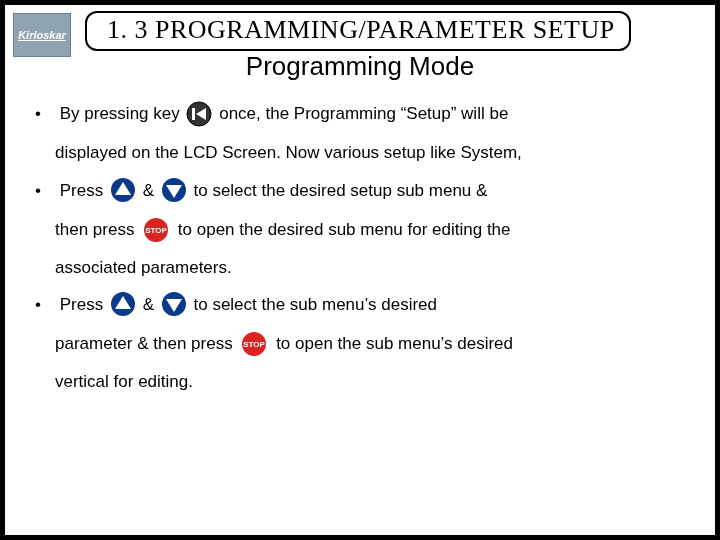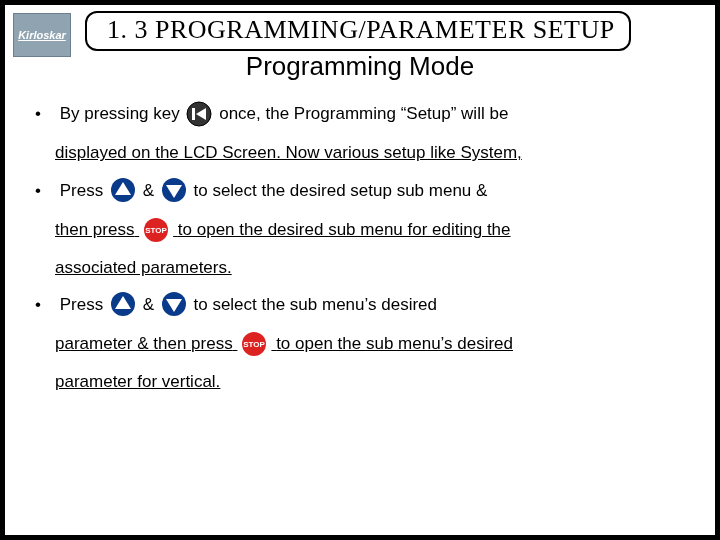--- a/index.html
+++ b/index.html
@@ -71,21 +71,20 @@
   }
   .bullet-row .dot {
     display: inline-block;
     width: 20px;
     text-indent: 0;
   }
   .cont {
     display: block;
     padding-left: 28px;
     text-indent: 0;
-    text-decoration: underline;
   }
   .icon {
     display: inline-block;
     vertical-align: middle;
     margin: 0 2px;
     position: relative;
     top: -1px;
   }
   .icon svg {
     display: block;
@@ -175,16 +174,16 @@
     <span class="cont">
       <span>parameter  &amp; then press</span>
       <span class="icon">
         <svg width="30" height="26" viewBox="0 0 30 26">
           <circle cx="15" cy="13" r="12" fill="#d22"></circle>
           <text x="15" y="16" text-anchor="middle" font-size="8" font-weight="bold" font-family="Arial" fill="#fff">STOP</text>
         </svg>
       </span>
       <span>to open the sub menu’s desired</span>
     </span>
-    <span class="cont">parameter for vertical.</span>
+    <span class="cont">vertical for editing.</span>
 
   </div>
 </div>
 
 </body></html>

